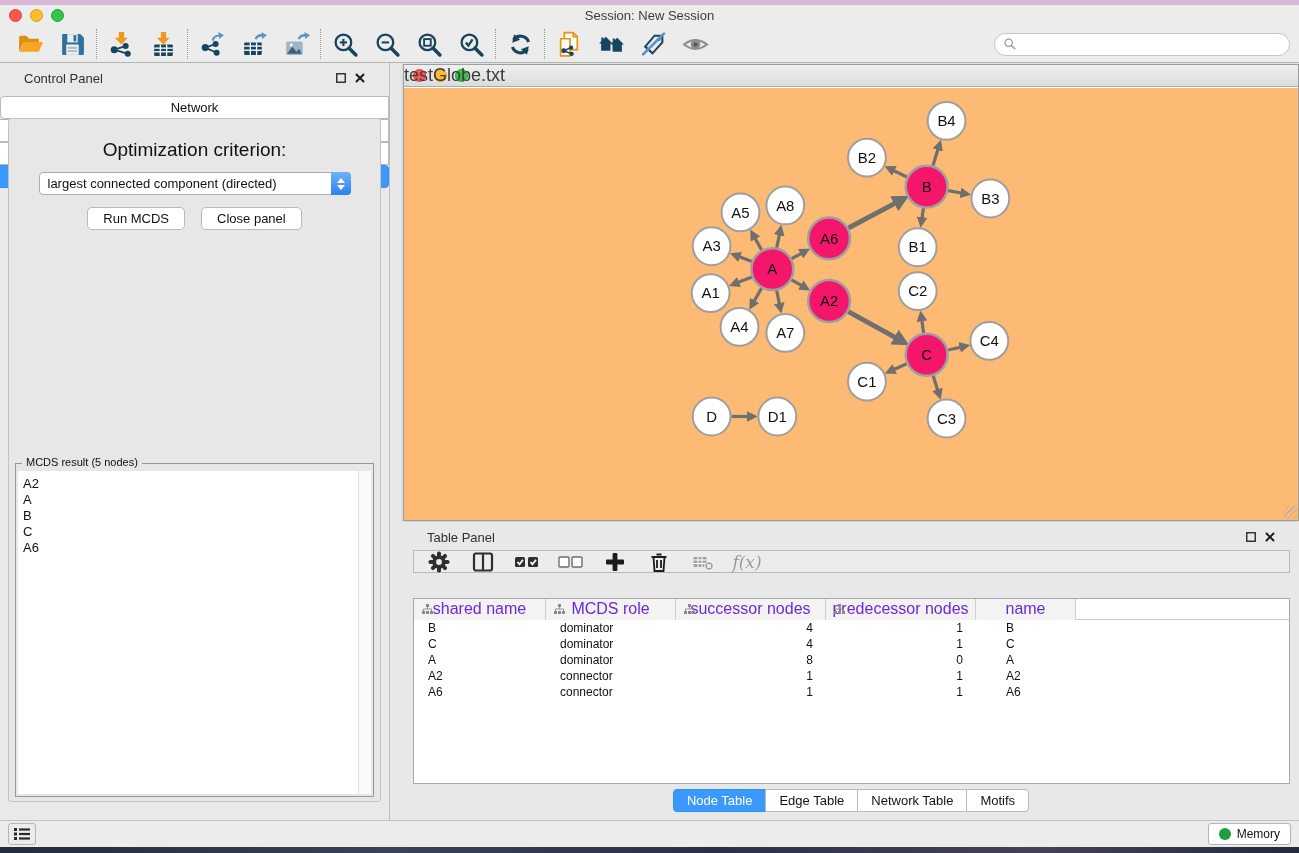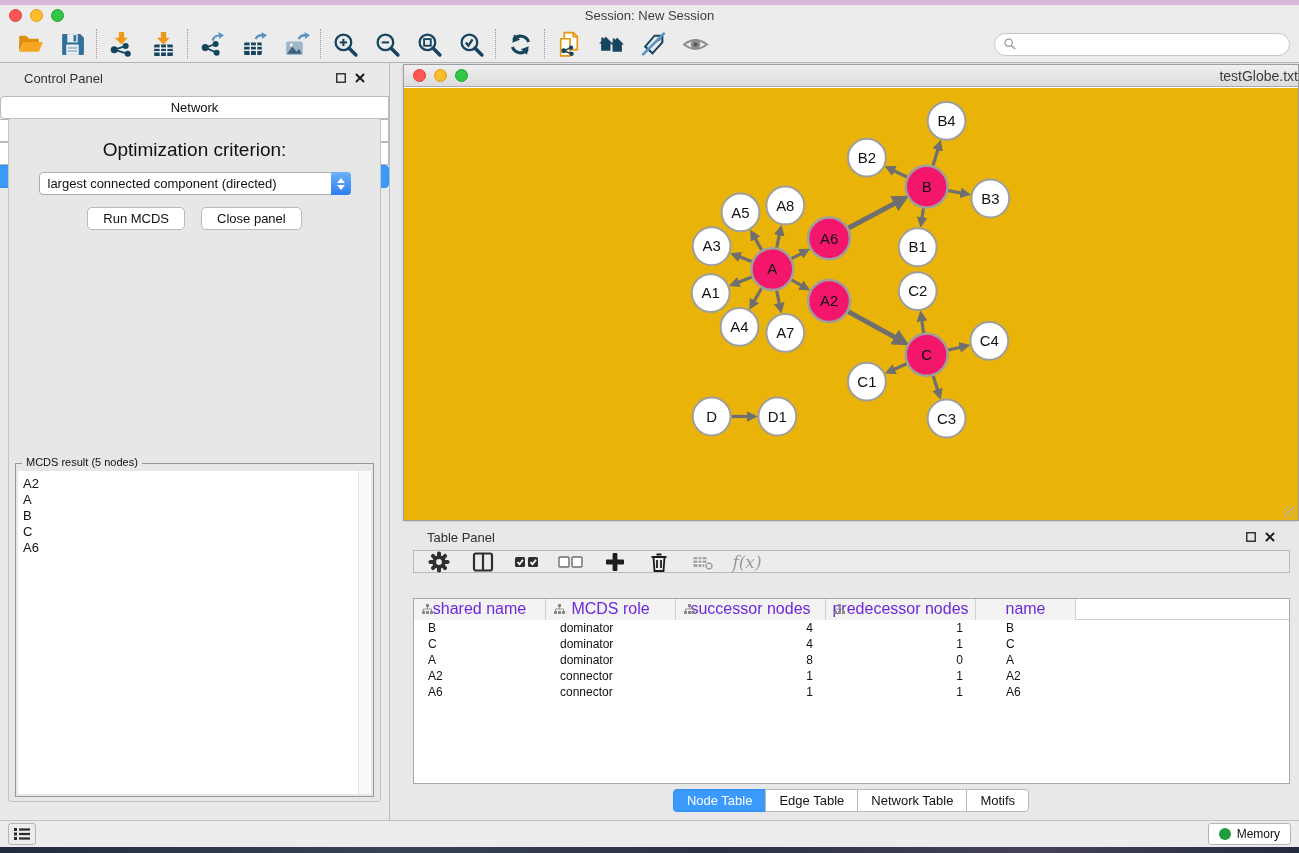--- a/index.html
+++ b/index.html
@@ -55,22 +55,22 @@
   .result-group { position:absolute; left:6px; right:6px; top:344px; bottom:4px; border:1px solid #979797; }
   .result-legend { position:absolute; top:-8px; left:6px; background:#e7e7e7; padding:0 4px; font-size:11px; color:#111; }
   .result-list { position:absolute; left:2px; right:2px; top:7px; bottom:2px; background:#fff; overflow:hidden; padding-top:5px; }
   .mcds-item { height:16px; line-height:16px; padding-left:5px; font-size:13px; color:#111; }
   .result-scroll { position:absolute; top:7px; bottom:2px; right:2px; width:13px; background:#fafafa; border-left:1px solid #e2e2e2; }
   
   .network-window { position:absolute; left:403px; top:64px; width:896px; height:457px;
     border:1px solid #9e9e9e; background:#fff; box-shadow:0 1px 3px rgba(0,0,0,.15); }
   .nw-titlebar { position:relative; height:22px; background:linear-gradient(#efefef,#dcdcdc);
     border-bottom:1px solid #ababab; display:flex; align-items:center; }
-  .nw-title { position:absolute; left:0; right:0; text-align:right; font-size:14px; color:#3c3c3c; }
-  .nw-canvas { position:absolute; top:23px; left:0; right:0; bottom:0; background:#eab308; }
+  .nw-title { position:absolute; left:0; right:0; text-align:left; font-size:18px; color:#3c3c3c; }
+  .nw-canvas { position:absolute; top:23px; left:0; right:0; bottom:0; background:#fdba74; }
   .nw-canvas svg { display:block; width:100%; height:100%; font-family:"Liberation Sans",sans-serif; }
   .grip { position:absolute; right:1px; bottom:1px; width:13px; height:13px;
     background:repeating-linear-gradient(135deg, transparent 0 3px, #b0b0b0 3px 4px); }
   
   .table-panel { position:absolute; left:403px; top:522px; right:0; bottom:33px; background:#e8e8e8; }
   .tp-toolbar { position:absolute; left:10px; right:9px; top:28px; height:23px;
     border:1px solid #b9b9b9; background:#ececec; display:flex; align-items:center; gap:10px; padding:0 8px; }
   .tp-btn { width:34px; height:32px; display:flex; align-items:center; justify-content:center; background:none; border:none; cursor:default; }
   .fx { font-family:"DejaVu Serif", serif; font-style:italic; font-size:17px; color:#9a9a9a; }
   .table-box { position:absolute; left:10px; right:9px; top:76px; bottom:36px;

